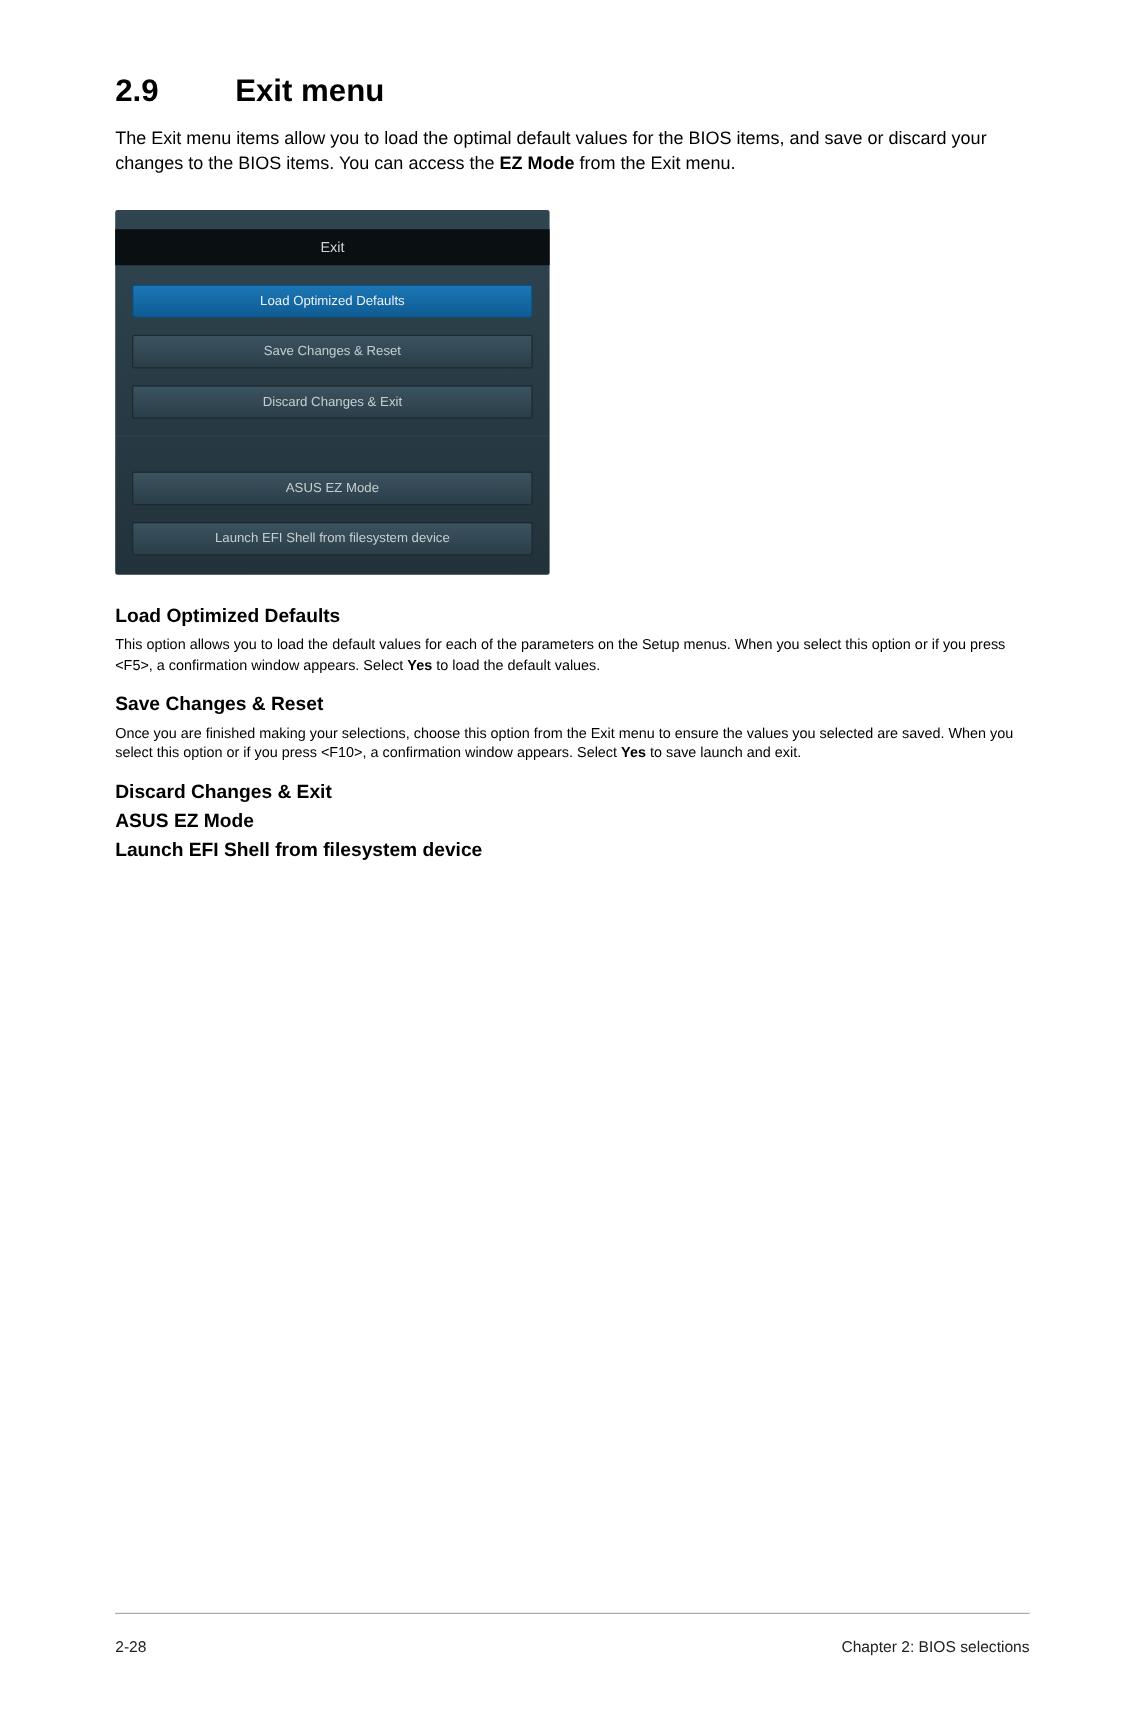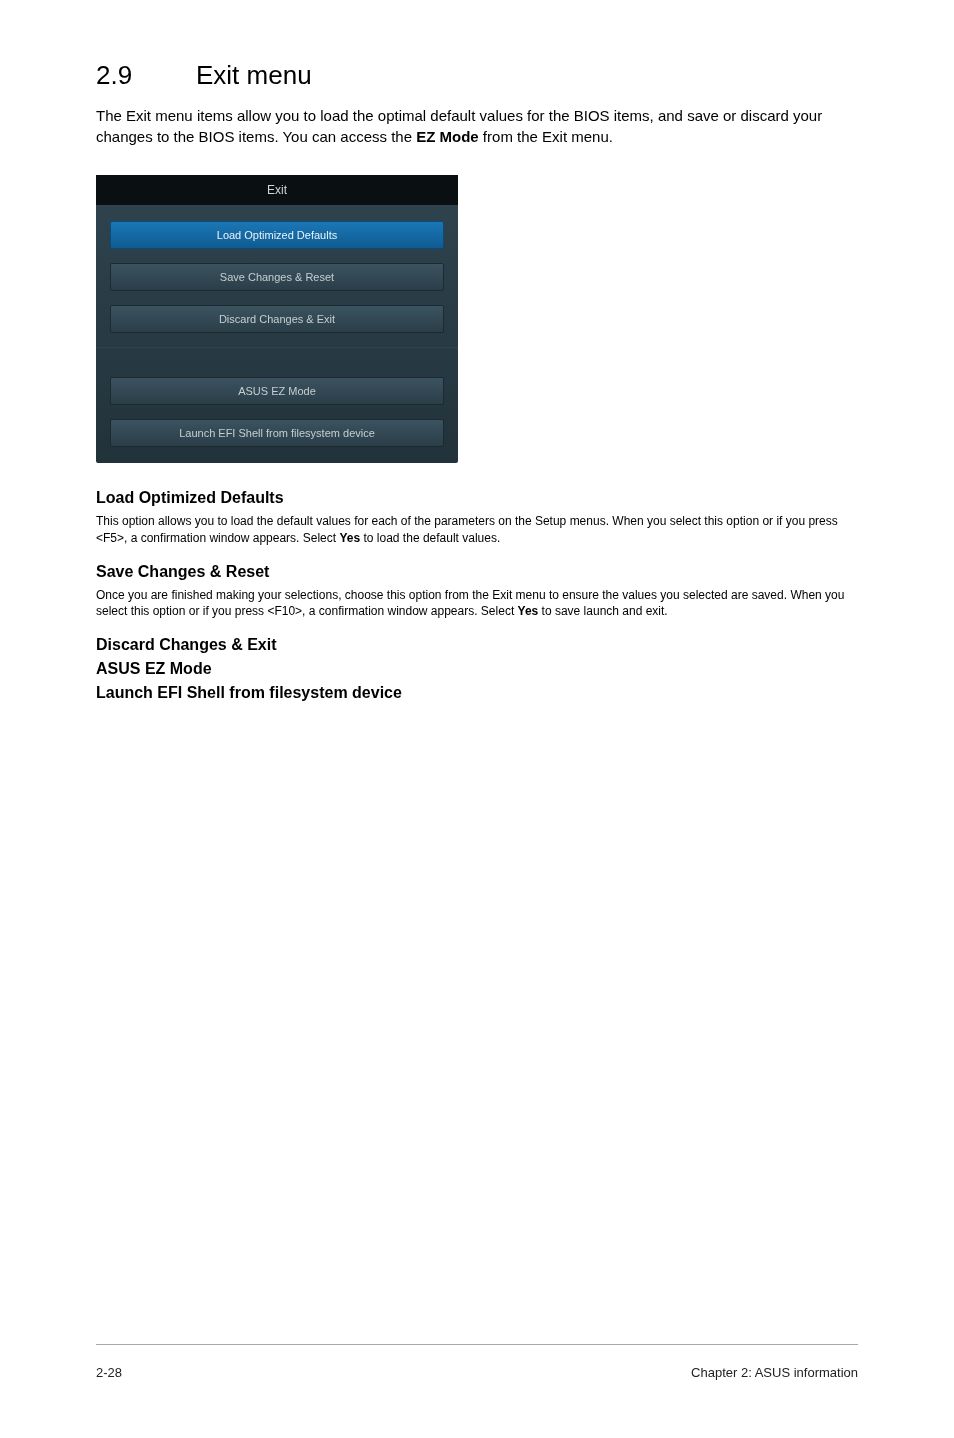--- a/index.html
+++ b/index.html
@@ -9,36 +9,36 @@
     height: 1438px;
     background: #fff;
     color: #000;
     position: relative;
   }
   .page {
     padding: 60px 96px 0 96px;
   }
   .section-title {
     font-size: 26px;
-    font-weight: normal;
+    font-weight: bold;
     margin-bottom: 14px;
   }
   .section-num {
     display: inline-block;
     width: 100px;
   }
   .intro {
     font-size: 15px;
     line-height: 1.4;
     margin-bottom: 20px;
   }
   .bios-panel {
     width: 362px;
     background: linear-gradient(180deg, #2f4550 0%, #22323a 100%);
-    padding: 0 0 14px 0;
+    padding: 16px 0 14px 0;
     color: #cdd5d8;
     font-size: 11px;
     margin-bottom: 26px;
     border-radius: 2px;
     margin-top: 28px;
   }
   .bios-header {
     background: #0a0f12;
     text-align: center;
     color: #cfd6d8;
@@ -131,14 +131,14 @@
   <div class="subhead">Discard Changes &amp; Exit</div>
 
   <div class="subhead">ASUS EZ Mode</div>
 
   <div class="subhead">Launch EFI Shell from filesystem device</div>
 
 </div>
 
 <div class="footer-line">
   <span>2-28</span>
-  <span>Chapter 2: ASUS information</span>
+  <span>Chapter 2: BIOS selections</span>
 </div>
 
 </body></html>

